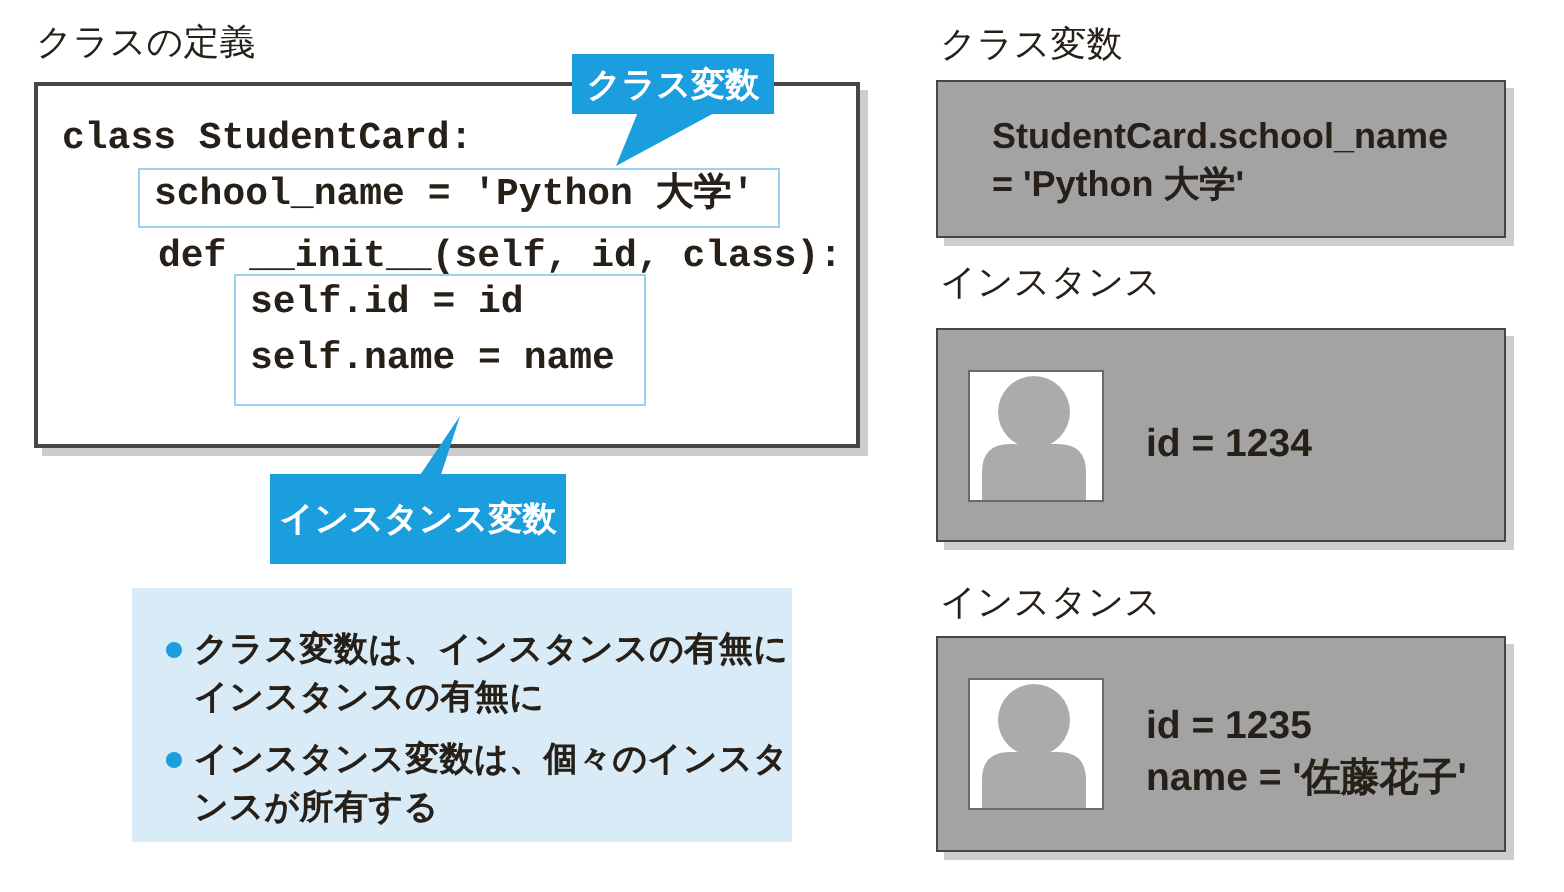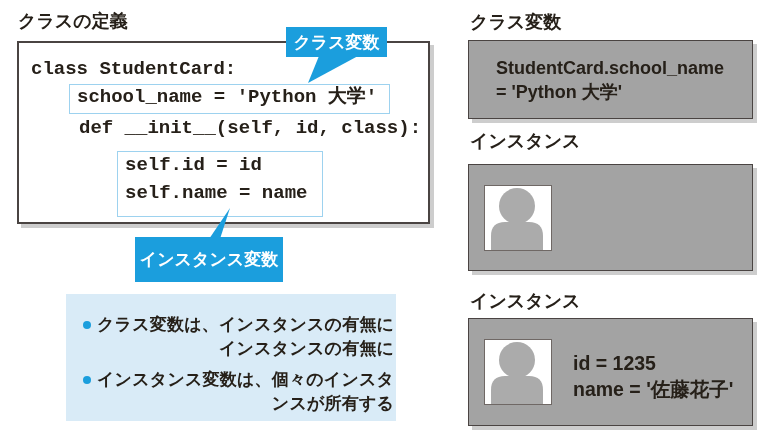--- a/index.html
+++ b/index.html
@@ -11,33 +11,33 @@
     --shadow:#cdcdcd;
     --person-gray:#ababab;
     --icon-border:#6f6865;
     --white:#ffffff;
   }
   *{margin:0;padding:0;box-sizing:border-box;}
   html,body{background:#fff;}
   body{font-family:"Liberation Sans",sans-serif;color:var(--ink);}
   .canvas{position:relative;width:782px;height:446px;background:#fff;overflow:hidden;}
   .abs{position:absolute;}
-  .heading{font-size:18px;font-weight:bold;color:var(--ink);}
+  .heading{font-size:18px;font-weight:normal;color:var(--ink);}
   
   .codebox{left:17px;top:41px;width:413px;height:183px;background:#fff;
            border:2px solid var(--box-border);box-shadow:4px 4px 0 var(--shadow);}
   .code{font-family:"Liberation Mono",monospace;font-weight:bold;font-size:19px;color:var(--ink);white-space:pre;}
   .codeline{height:24px;line-height:24px;}
   .innerbox{border:1.5px solid var(--inner-border);background:#fff;display:flex;flex-direction:column;}
   
   .callout{background:var(--accent);color:#fff;font-size:17px;font-weight:bold;
            display:flex;align-items:center;justify-content:center;}
   
   .notebox{left:66px;top:294px;width:330px;height:127px;background:var(--note-bg);
-           padding:19px 0 0 17px;display:flex;flex-direction:column;gap:8px;text-align:right;}
+           padding:19px 0 0 17px;display:flex;flex-direction:column;gap:8px;}
   .noteitem{display:flex;}
   .notebullet{width:8px;height:8px;border-radius:50%;background:var(--accent);margin:8px 6px 0 0;flex:0 0 auto;}
   .notetext{font-size:17px;font-weight:bold;line-height:23.5px;color:var(--ink);letter-spacing:0.2px;}
   
   .rbox{background:#a3a3a3;border:1.5px solid var(--box-border);box-shadow:4px 4px 0 var(--shadow);}
   .rbox1{left:468px;top:40px;width:285px;height:79px;padding:16px 0 0 27px;}
   .rtext{font-size:18px;font-weight:bold;line-height:23.5px;color:var(--ink);}
   .card{display:flex;align-items:center;}
   .card1{left:468px;top:164px;width:285px;height:107px;}
   .card2{left:468px;top:318px;width:285px;height:108px;}
@@ -55,21 +55,21 @@
   <div class="abs codebox"></div>
 
   <div class="abs code codeline" style="left:31px;top:57px;text-align:right;">class StudentCard:</div>
 
   <div class="abs innerbox" style="left:69px;top:84px;width:321px;height:30px;">
     <div class="code codeline" style="padding-left:7px;">school_name = 'Python 大学'</div>
   </div>
 
   <div class="abs code codeline" style="left:79px;top:116px;">def __init__(self, id, class):</div>
 
-  <div class="abs innerbox" style="left:117px;top:151px;width:206px;height:66px;padding-bottom:5px;">
+  <div class="abs innerbox" style="left:117px;top:137px;width:206px;height:66px;padding-bottom:5px;">
     <div class="code" style="padding-left:7px;line-height:27.5px;">self.id = id</div>
     <div class="code" style="padding-left:7px;line-height:27.5px;">self.name = name</div>
   </div>
 
   <div class="abs callout" style="left:286px;top:27px;width:101px;height:30px;">
     <span>クラス変数</span>
   </div>
   <svg class="abs tail" style="left:300px;top:56px;" width="60" height="29" viewBox="0 0 60 29">
     <polygon points="19,0 58,0 8,27" fill="#1b9edd"></polygon>
   </svg>
@@ -108,20 +108,21 @@
   <div class="abs heading" style="left:470px;top:129px;">インスタンス</div>
 
   <div class="abs rbox card card1">
     <div class="iconbox">
       <svg width="66" height="64" viewBox="0 0 66 64">
         <circle cx="32" cy="20" r="18" fill="#ababab"></circle>
         <path d="M6,64 L6,50 Q6,36 20,36 L44,36 Q58,36 58,50 L58,64 Z" fill="#ababab"></path>
       </svg>
     </div>
     <div class="cardtext">
+      <div>id = 1234</div>
     </div>
   </div>
 
   <div class="abs heading" style="left:470px;top:289px;">インスタンス</div>
 
   <div class="abs rbox card card2">
     <div class="iconbox">
       <svg width="66" height="64" viewBox="0 0 66 64">
         <circle cx="32" cy="20" r="18" fill="#ababab"></circle>
         <path d="M6,64 L6,50 Q6,36 20,36 L44,36 Q58,36 58,50 L58,64 Z" fill="#ababab"></path>

